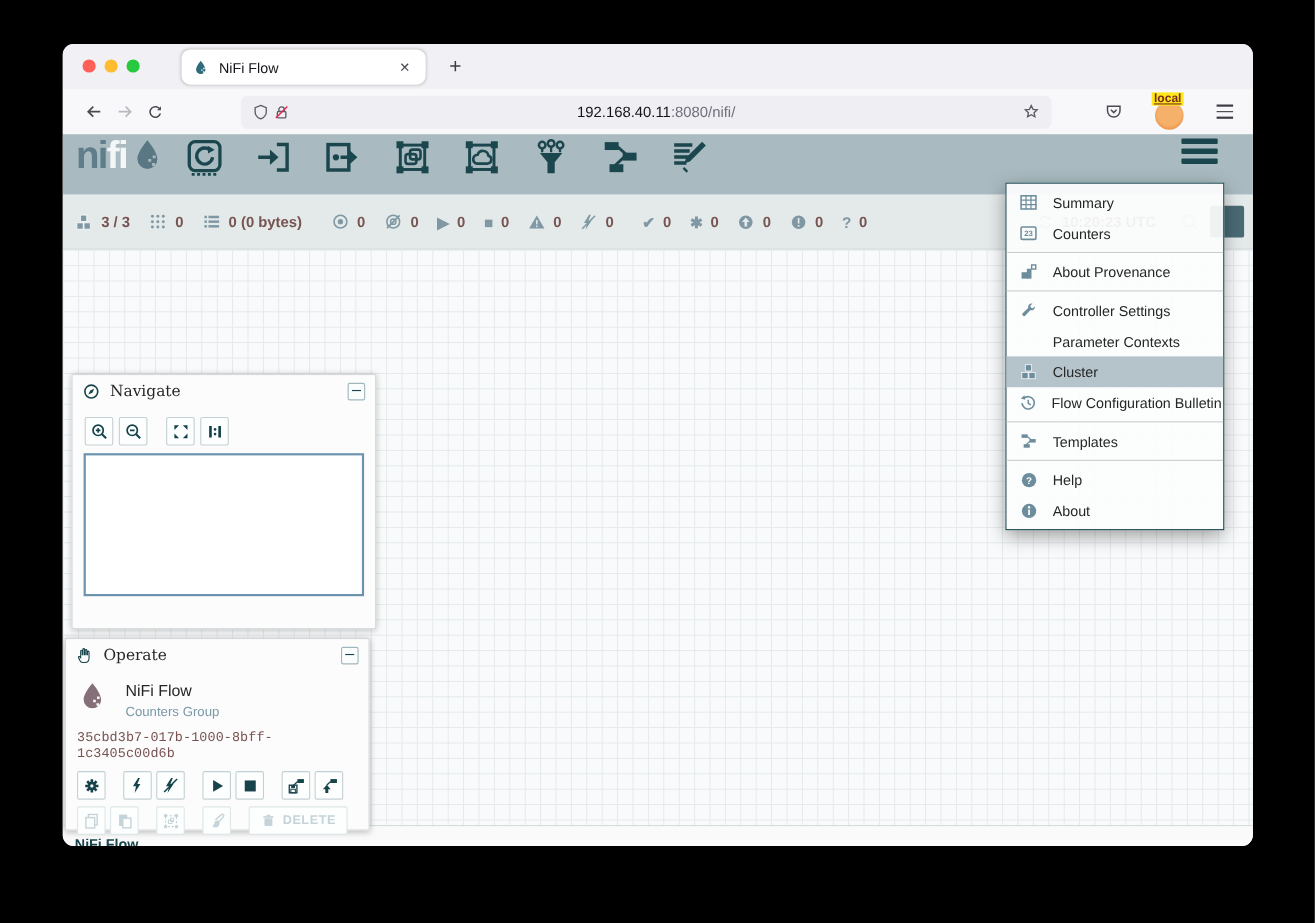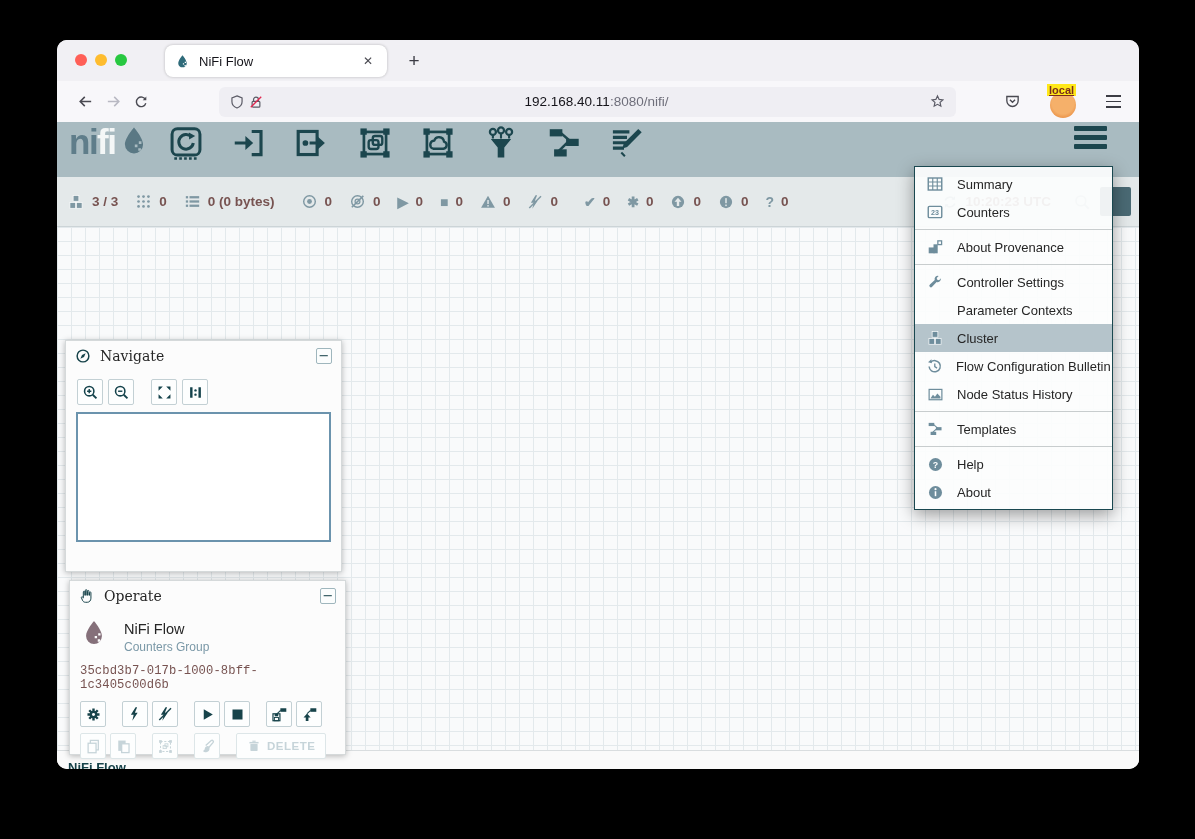--- a/index.html
+++ b/index.html
@@ -79,21 +79,21 @@
   .pal-head .hicon { color:#17434a; display:flex; }
   .collapse { margin-left:auto; width:16px; height:16px; border:1px solid #9fb6bd; border-radius:2px;
               background:#fbfdfd; color:#17434a; font-size:13px; line-height:13px; text-align:center; }
   .navigate { left:8px; top:113px; width:277px; height:232px; }
   .nav-tools { display:flex; gap:5px; margin:8px 0 0 11px; }
   .tool-btn { width:26px; height:26px; border:1px solid #c3d0d4; background:#fdfefe; border-radius:2px;
               display:flex; align-items:center; justify-content:center; color:#14424b; }
   .tool-btn.sep { margin-left:12px; }
   .birdseye { margin:7px 10px 0 10px; height:130px; border:2px solid #6b93ad; background:#fff; }
 
-  .operate { left:12px; top:353px; width:277px; height:175px; }
+  .operate { left:2px; top:353px; width:277px; height:175px; }
   .op-body { padding:0 10px; }
   .flow-info { display:flex; margin-top:5px; }
   .flow-info .txt { margin-left:16px; padding-top:5px; }
   .flow-name { font-size:14.5px; color:#262626; }
   .flow-type { font-size:12px; color:#7a98a7; margin-top:3px; }
   .flow-id { margin-top:10px; font-size:12.2px; color:#775351; letter-spacing:.1px;font-family:Liberation Mono, monospace; }
   .op-row { display:flex; margin-top:9px; }
   .op-row.second { margin-top:6px; }
   .op-btn { width:26px; height:26px; border:1px solid #c3d0d4; background:#fdfefe; border-radius:2px;
             display:flex; align-items:center; justify-content:center; color:#17434a; margin-right:4px; }
@@ -767,28 +767,20 @@
             <span class="lbl">Cluster</span>
           </div>
         <div class="gm-item">
             <span class="gicon">
               <svg width="17" height="17" viewBox="0 0 24 24">
                 <use href="#sym-history"></use>
               </svg>
             </span>
             <span class="lbl">Flow Configuration Bulletin</span>
           </div>
-        <div class="gm-item">
-            <span class="gicon">
-              <svg width="17" height="17" viewBox="0 0 24 24">
-                <use href="#sym-chart-area"></use>
-              </svg>
-            </span>
-            <span class="lbl">Node Status History</span>
-          </div>
         <div class="gm-div"></div>
         <div class="gm-item">
             <span class="gicon">
               <svg width="16" height="16" viewBox="0 0 24 24">
                 <use href="#sym-template"></use>
               </svg>
             </span>
             <span class="lbl">Templates</span>
           </div>
         <div class="gm-div"></div>

